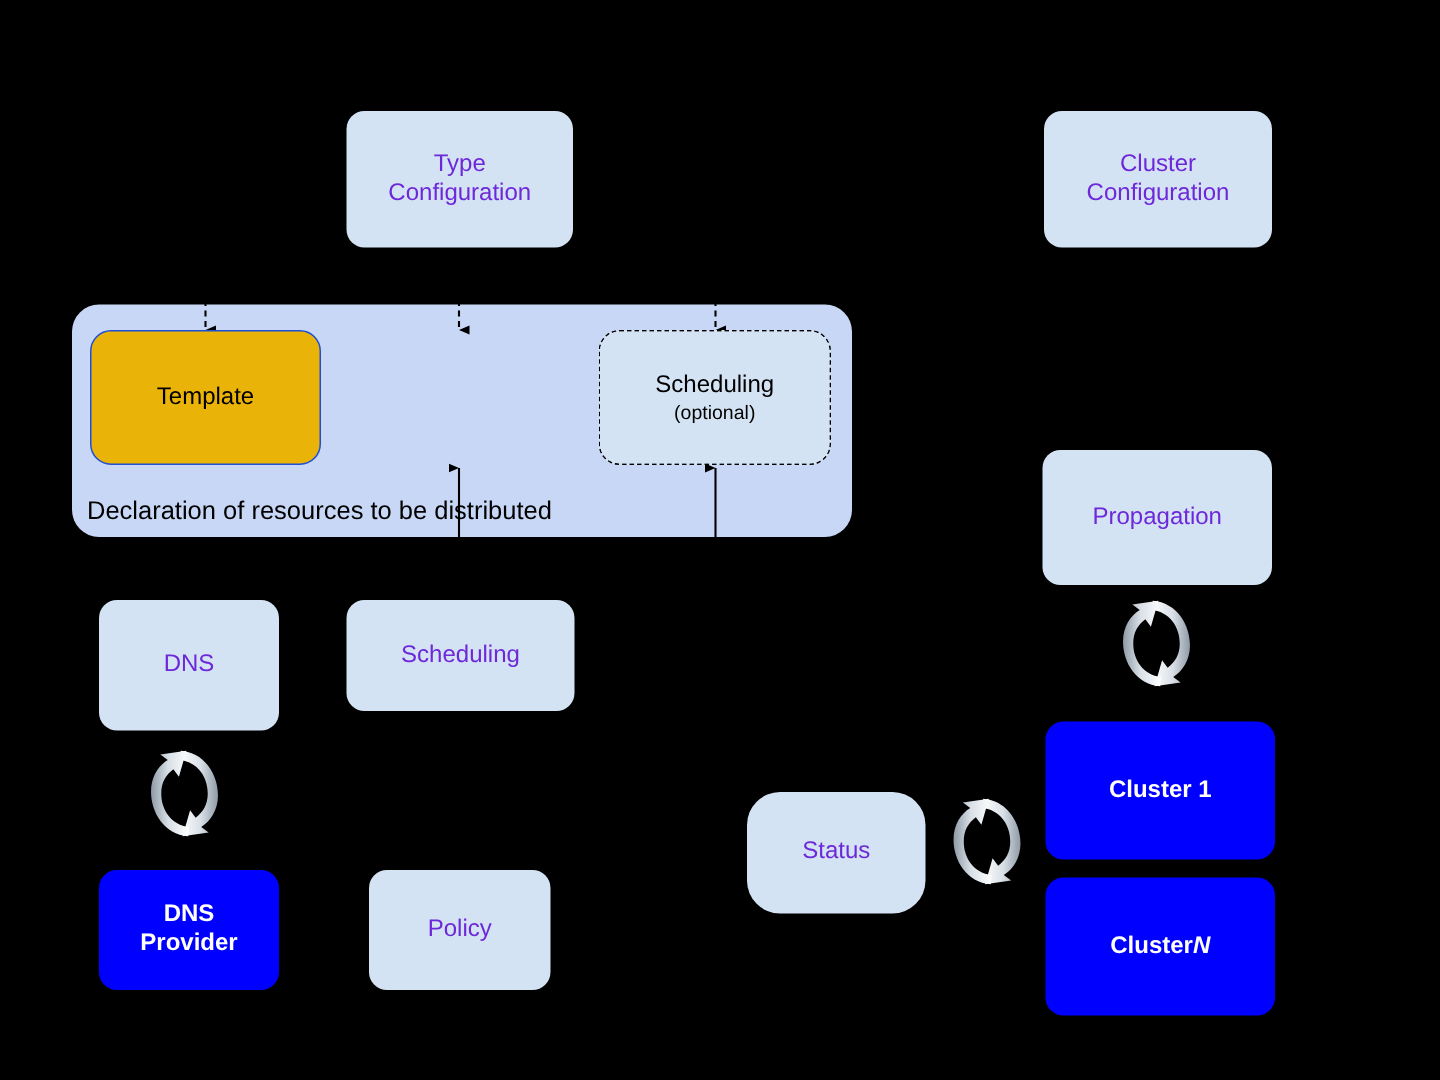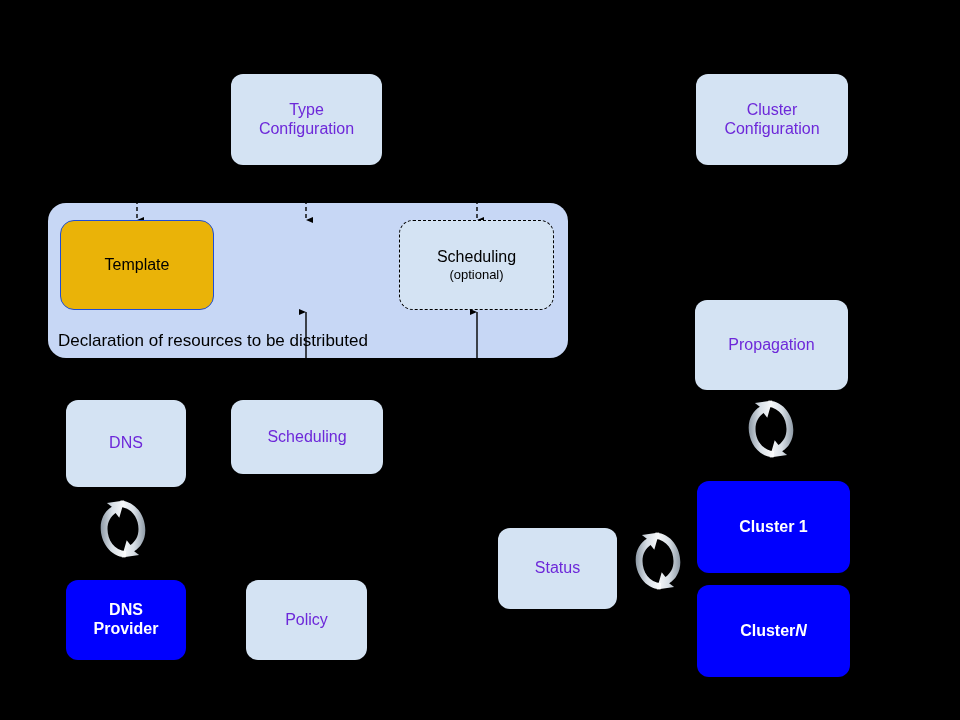--- a/index.html
+++ b/index.html
@@ -151,21 +151,21 @@
 
   <div class="node node-lightblue" id="n-scheduling" style="left: 231px; top: 400px; width: 152px; height: 74px;">Scheduling</div>
 
   <div class="node node-blue" id="n-dns-provider" style="left: 66px; top: 580px; width: 120px; height: 80px;">DNS
 Provider</div>
 
   <div class="node node-lightblue" id="n-policy" style="left: 246px; top: 580px; width: 121px; height: 80px;">Policy</div>
 
   <div class="node node-lightblue" id="n-propagation" style="left: 695px; top: 300px; width: 153px; height: 90px;">Propagation</div>
 
-  <div class="node node-lightblue" id="n-status" style="left: 498px; top: 528px; width: 119px; height: 81px;">Status</div>
+  <div class="node node-lightblue" id="n-status" style="left: 498px; top: 528px; width: 119px; height: 81px; border-radius: 22px;">Status</div>
 
   <div class="node node-blue" id="n-cluster-1" style="left: 697px; top: 481px; width: 153px; height: 92px;">Cluster 1</div>
 
   <div class="node node-blue" id="n-cluster-n" style="left: 697px; top: 585px; width: 153px; height: 92px;">
     <span>Cluster </span><span class="ital">N</span>
   </div>
 
 </div>
 
 </body></html>

